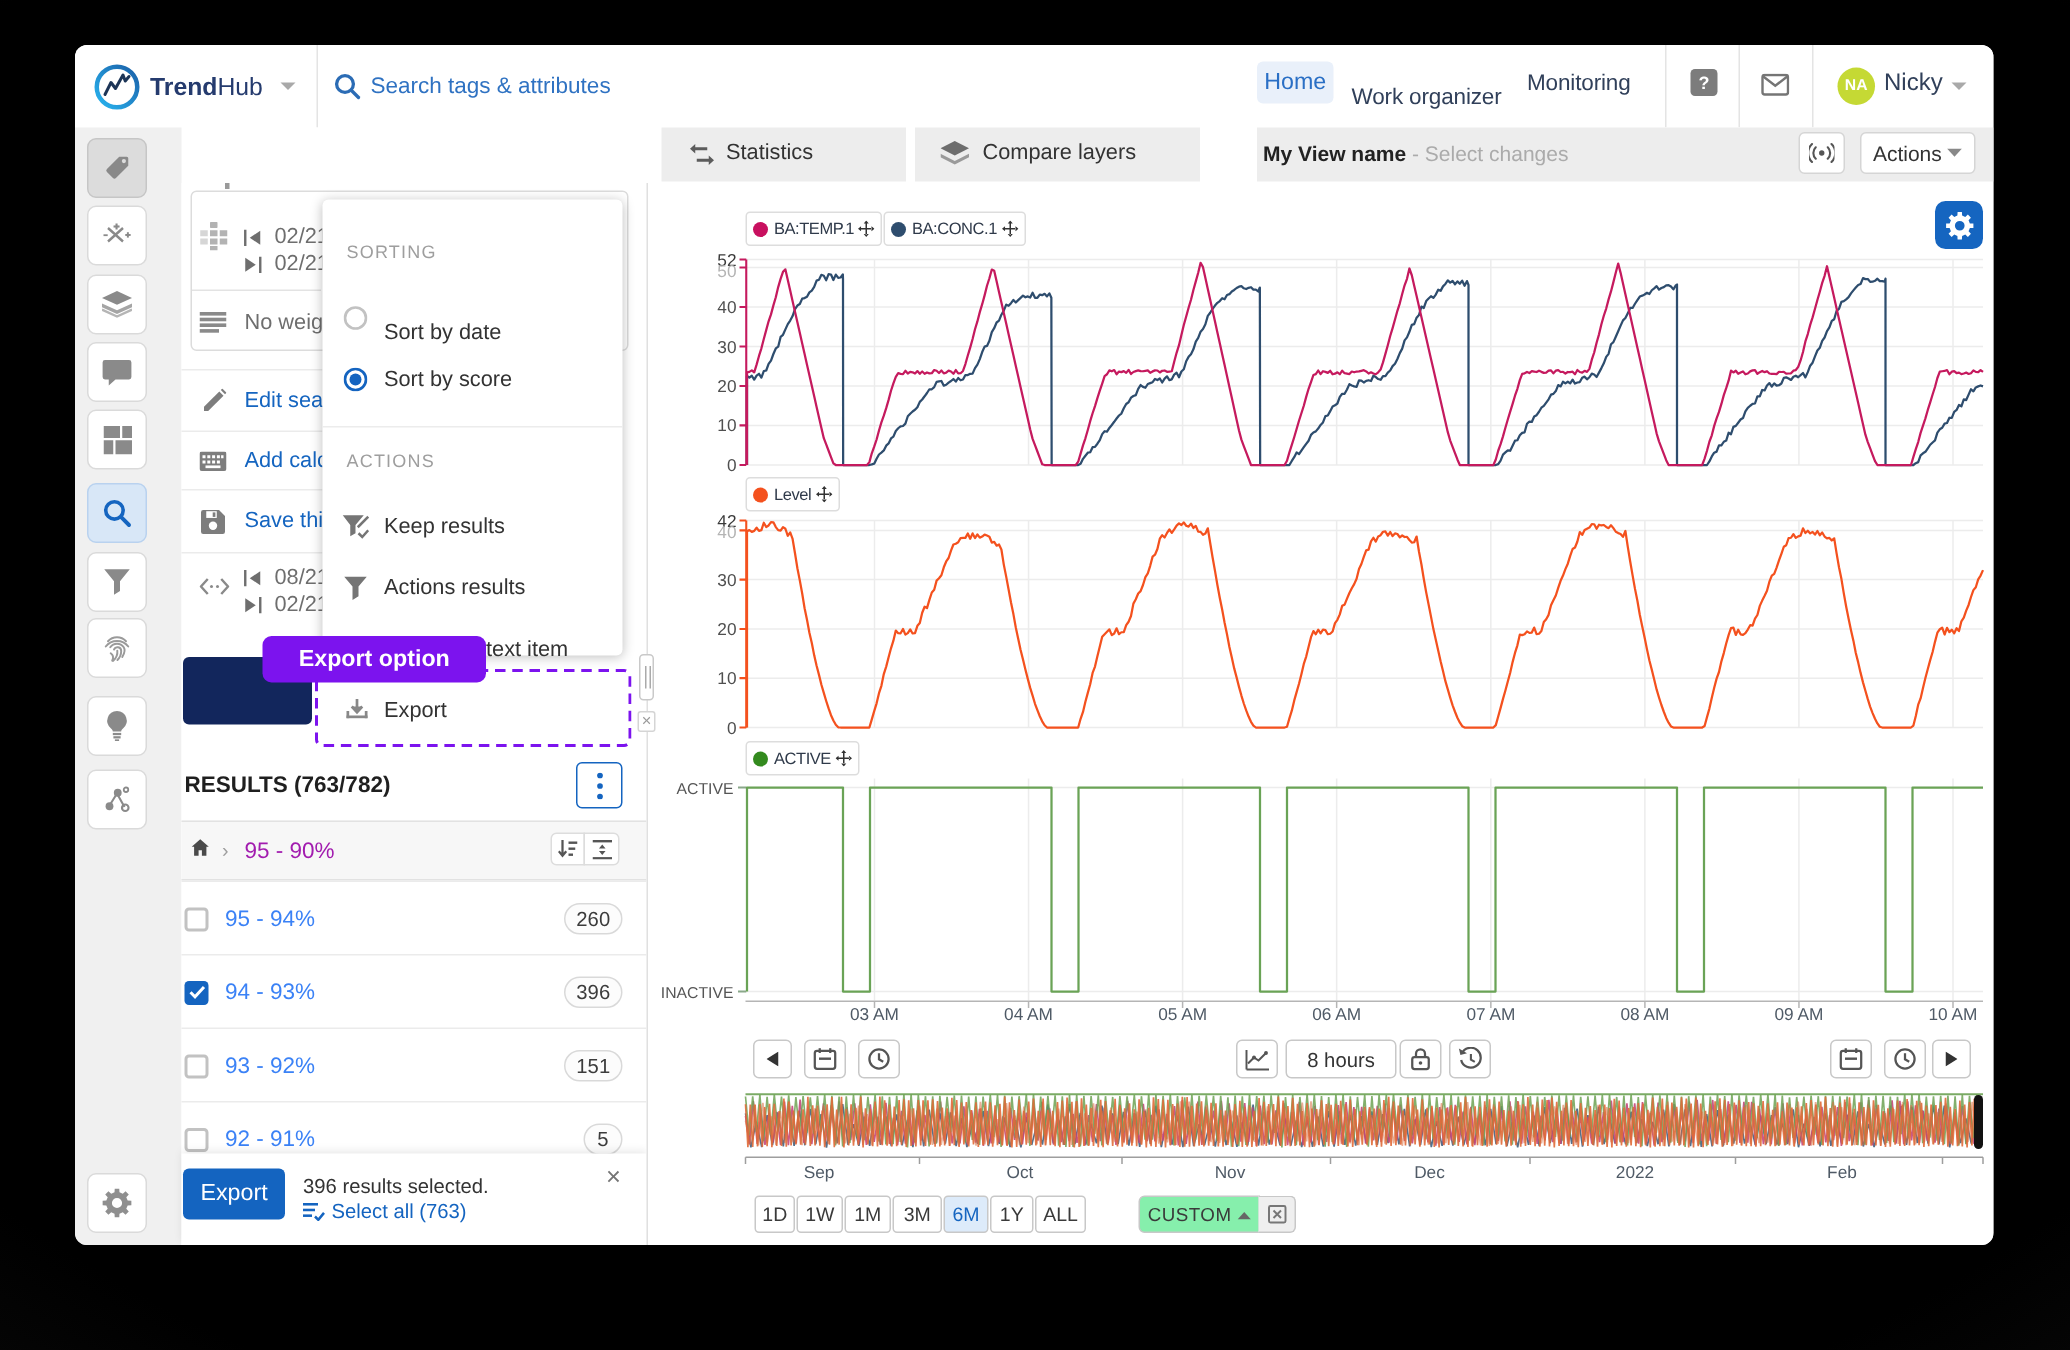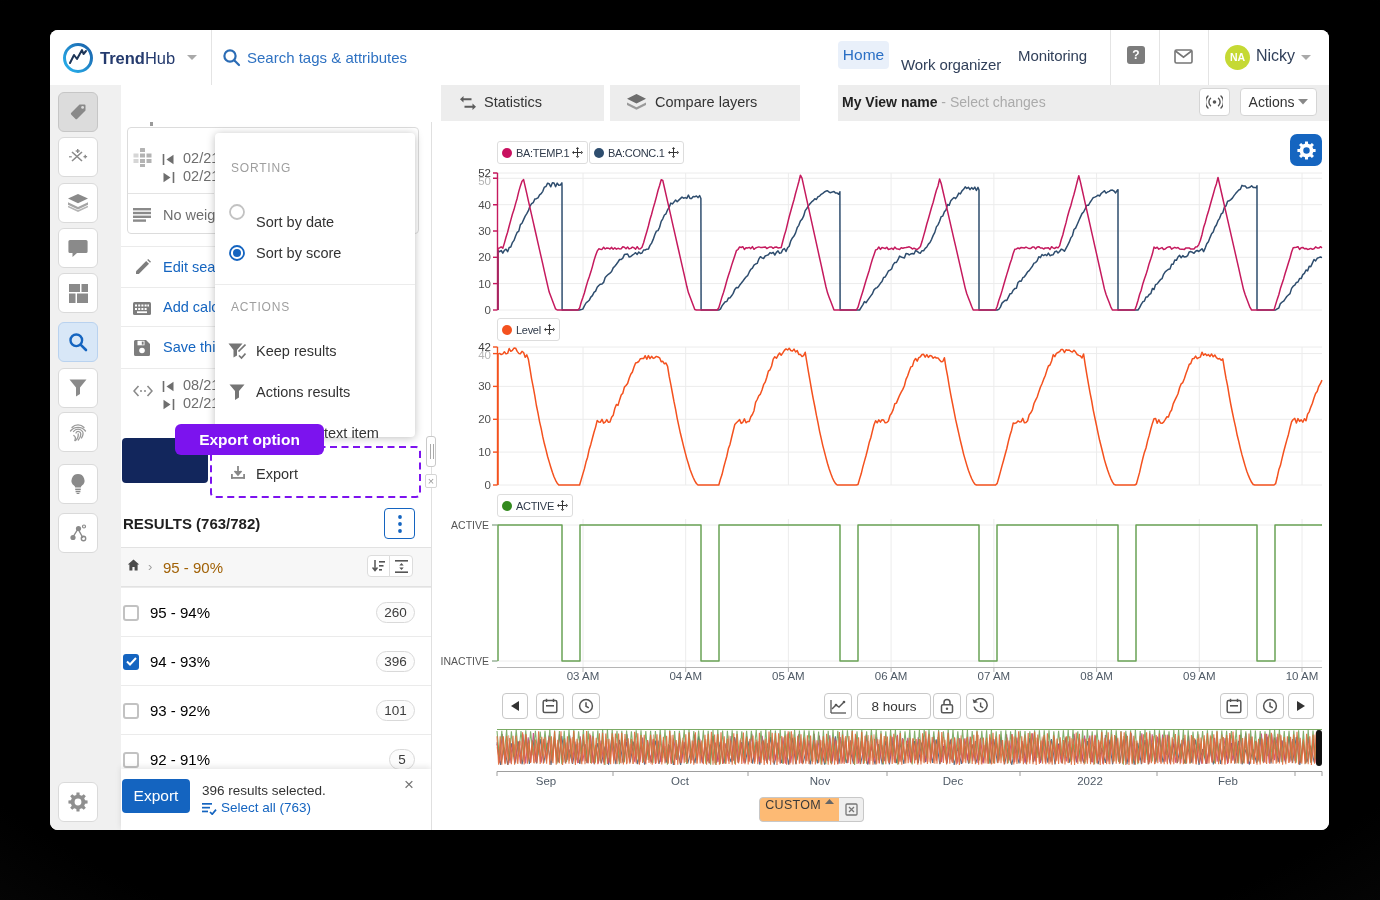--- a/index.html
+++ b/index.html
@@ -21,21 +21,21 @@
 
 #panel{position:absolute;left:71px;top:92px;width:310px;height:708px;background:#fff}
 .plink{font-size:14.5px;color:#1565c0}
 .pdiv{position:absolute;left:0;width:310px;height:1px;background:#ebebeb}
 .gtxt{font-size:14.5px;color:#6e6e6e}
 
 #menu{position:absolute;left:94px;top:11px;width:200px;height:304px;background:#fff;border-radius:4px;box-shadow:0 1px 8px rgba(0,0,0,.25)}
 .mhead{position:absolute;left:16px;font-size:12px;color:#9e9e9e;letter-spacing:.8px}
 .mitem{position:absolute;left:41px;font-size:14.5px;color:#333}
 
-.rowlbl{font-size:15px;color:#000000}
+.rowlbl{font-size:15px;color:#3b82f6}
 .badge{position:absolute;height:21px;border:1px solid #d9d9d9;border-radius:11px;background:#fcfcfc;font-size:13.5px;color:#3c3c3c;display:flex;align-items:center;justify-content:center}
 .cb{position:absolute;left:52px;width:16px;height:16px;border:2px solid #c2c2c2;border-radius:3px;background:#fff}
 
 #chart{position:absolute;left:381px;top:92px;width:898px;height:708px;background:#fff}
 .chip{position:absolute;height:23px;background:#fff;border:1px solid #ddd;border-radius:3px;display:flex;align-items:center;font-size:11px;letter-spacing:-0.3px;color:#2f3a4a;padding:0 4px;white-space:nowrap}
 .dot{width:10px;height:10px;border-radius:50%;margin-right:4px}
 .mv{margin-left:3px}
 .btn{position:absolute;background:#fff;border:1px solid #c8c8c8;border-radius:4px;display:flex;align-items:center;justify-content:center;color:#555}
 .zb{height:25px;border:1px solid #c8c8c8;background:#fff;font-size:13px;color:#3a3a3a;display:inline-flex;align-items:center;justify-content:center;margin-left:1px}
 </style></head>
@@ -330,21 +330,21 @@
           <circle cx="2" cy="2" r="1.9" fill="#1464c0"></circle>
           <circle cx="2" cy="9" r="1.9" fill="#1464c0"></circle>
           <circle cx="2" cy="16" r="1.9" fill="#1464c0"></circle>
         </svg>
       </div>
 <div class="abs" style="left:0;top:425px;width:310px;height:40px;background:#f7f7f7;border-top:1px solid #e2e2e2;border-bottom:1px solid #e2e2e2"></div>
 <svg class="abs" style="left:6px;top:437px" width="13" height="13" viewBox="0 0 13 13">
         <path d="M6.5 0.5L0.8 5.5h1.6v6h3v-3.6h2.2v3.6h3v-6h1.6z" fill="#4a4a4a"></path>
       </svg>
 <div class="abs" style="left:27px;top:437px;font-size:13px;color:#9e9e9e">›</div>
-<div class="abs" style="left:42px;top:437px;font-size:15px;color:#a16207">95 - 90%</div>
+<div class="abs" style="left:42px;top:437px;font-size:15px;color:#a21caf">95 - 90%</div>
 <div class="abs" style="left:246px;top:433px;width:23px;height:22px;background:#fff;border:1px solid #ddd;border-radius:4px 0 0 4px;display:flex;align-items:center;justify-content:center">
         <svg width="13" height="13" viewBox="0 0 13 13">
           <path d="M3 0v10M0.5 7.5L3 10.5l2.5-3" fill="none" stroke="#555" stroke-width="1.5"></path>
           <rect x="7" y="1" width="6" height="1.6" fill="#555"></rect>
           <rect x="7" y="5" width="4.5" height="1.6" fill="#555"></rect>
           <rect x="7" y="9" width="3" height="1.6" fill="#555"></rect>
         </svg>
       </div>
 <div class="abs" style="left:268px;top:433px;width:24px;height:22px;background:#fff;border:1px solid #ddd;border-radius:0 4px 4px 0;display:flex;align-items:center;justify-content:center">
         <svg width="13" height="13" viewBox="0 0 13 13">
@@ -360,21 +360,21 @@
 <div class="abs" style="left:2px;top:531.5px;width:16px;height:16px;background:#1464c0;border-radius:3px;display:flex;align-items:center;justify-content:center">
         <svg width="11" height="9">
           <path d="M1 4.5l3 3L10 1" fill="none" stroke="#fff" stroke-width="2"></path>
         </svg>
       </div>
 <div class="abs rowlbl" style="left:29px;top:530.5px">94 - 93%</div>
 <div class="badge" style="left:255px;top:529px;width:39px">396</div>
 <div class="pdiv" style="top:514px"></div>
 <div class="cb" style="left:2px;top:580.5px"></div>
 <div class="abs rowlbl" style="left:29px;top:579.5px">93 - 92%</div>
-<div class="badge" style="left:255px;top:578px;width:39px">101</div>
+<div class="badge" style="left:255px;top:578px;width:39px">151</div>
 <div class="pdiv" style="top:563px"></div>
 <div class="cb" style="left:2px;top:629.5px"></div>
 <div class="abs rowlbl" style="left:29px;top:628.5px">92 - 91%</div>
 <div class="badge" style="left:268px;top:627px;width:26px">5</div>
 <div class="pdiv" style="top:612px"></div>
 <div class="abs" style="left:0;top:647px;width:310px;height:61px;background:#fff;box-shadow:0 -2px 6px rgba(0,0,0,.10)"></div>
 <div class="abs" style="left:1px;top:657px;width:68px;height:34px;background:#1464c0;border-radius:4px;color:#fff;font-size:15.5px;display:flex;align-items:center;justify-content:center">Export</div>
 <div class="abs" style="left:81px;top:661px;font-size:13.5px;color:#333">396 results selected.</div>
 <div class="abs" style="left:81px;top:679px"><svg width="15" height="12" viewBox="0 0 15 12">
           <g fill="#1464c0">
@@ -581,21 +581,30 @@
         <svg width="16" height="16" viewBox="0 0 16 16">
           <circle cx="8" cy="8" r="6.4" fill="none" stroke="#555" stroke-width="1.5"></circle>
           <path d="M8 4.2v4l2.8 1.6" fill="none" stroke="#555" stroke-width="1.5"></path>
         </svg>
       </div>
 <div class="btn" style="left:857px;top:571px;width:26px;height:26px">
         <svg width="8" height="10">
           <path d="M0 0v10l8-5z" fill="#333"></path>
         </svg>
       </div>
-<div class="abs" style="left:328px;top:675px;width:81px;height:25px;background:#fdba74;border:1px solid #c8c8c8;border-radius:4px 0 0 4px;display:flex;justify-content:center;font-size:12.5px;color:#3a3a3a;letter-spacing:.3px">CUSTOM&nbsp;<svg width="9" height="6">
+<div class="abs" style="left:71px;top:675px;display:flex">
+        <div class="zb" style="width:27px;border-radius:3px;">1D</div>
+        <div class="zb" style="width:31px;border-radius:3px;">1W</div>
+        <div class="zb" style="width:31px;border-radius:3px;">1M</div>
+        <div class="zb" style="width:33px;border-radius:3px;">3M</div>
+        <div class="zb" style="width:30px;border-radius:3px;background:#ddebfa;color:#1565c0;">6M</div>
+        <div class="zb" style="width:29px;border-radius:3px;">1Y</div>
+        <div class="zb" style="width:34px;border-radius:3px;">ALL</div>
+      </div>
+<div class="abs" style="left:328px;top:675px;width:81px;height:25px;background:#86efac;border:1px solid #c8c8c8;border-radius:4px 0 0 4px;display:flex;align-items:center;justify-content:center;font-size:12.5px;color:#3a3a3a;letter-spacing:.3px">CUSTOM&nbsp;<svg width="9" height="6">
           <path d="M0 6l4.5-5L9 6z" fill="#666"></path>
         </svg></div>
 <div class="abs" style="left:408px;top:675px;width:25px;height:25px;background:#efefef;border:1px solid #c8c8c8;border-left:none;border-radius:0 4px 4px 0;display:flex;align-items:center;justify-content:center">
         <svg width="13" height="13" viewBox="0 0 13 13">
           <rect x="1" y="1" width="11" height="11" rx="1" fill="none" stroke="#777" stroke-width="1.3"></rect>
           <path d="M4 4l5 5M9 4l-5 5" stroke="#777" stroke-width="1.3"></path>
         </svg>
       </div>
   </div>
   <div class="abs" style="left:381px;top:92px;width:1px;height:708px;background:#e0e0e0"></div>

